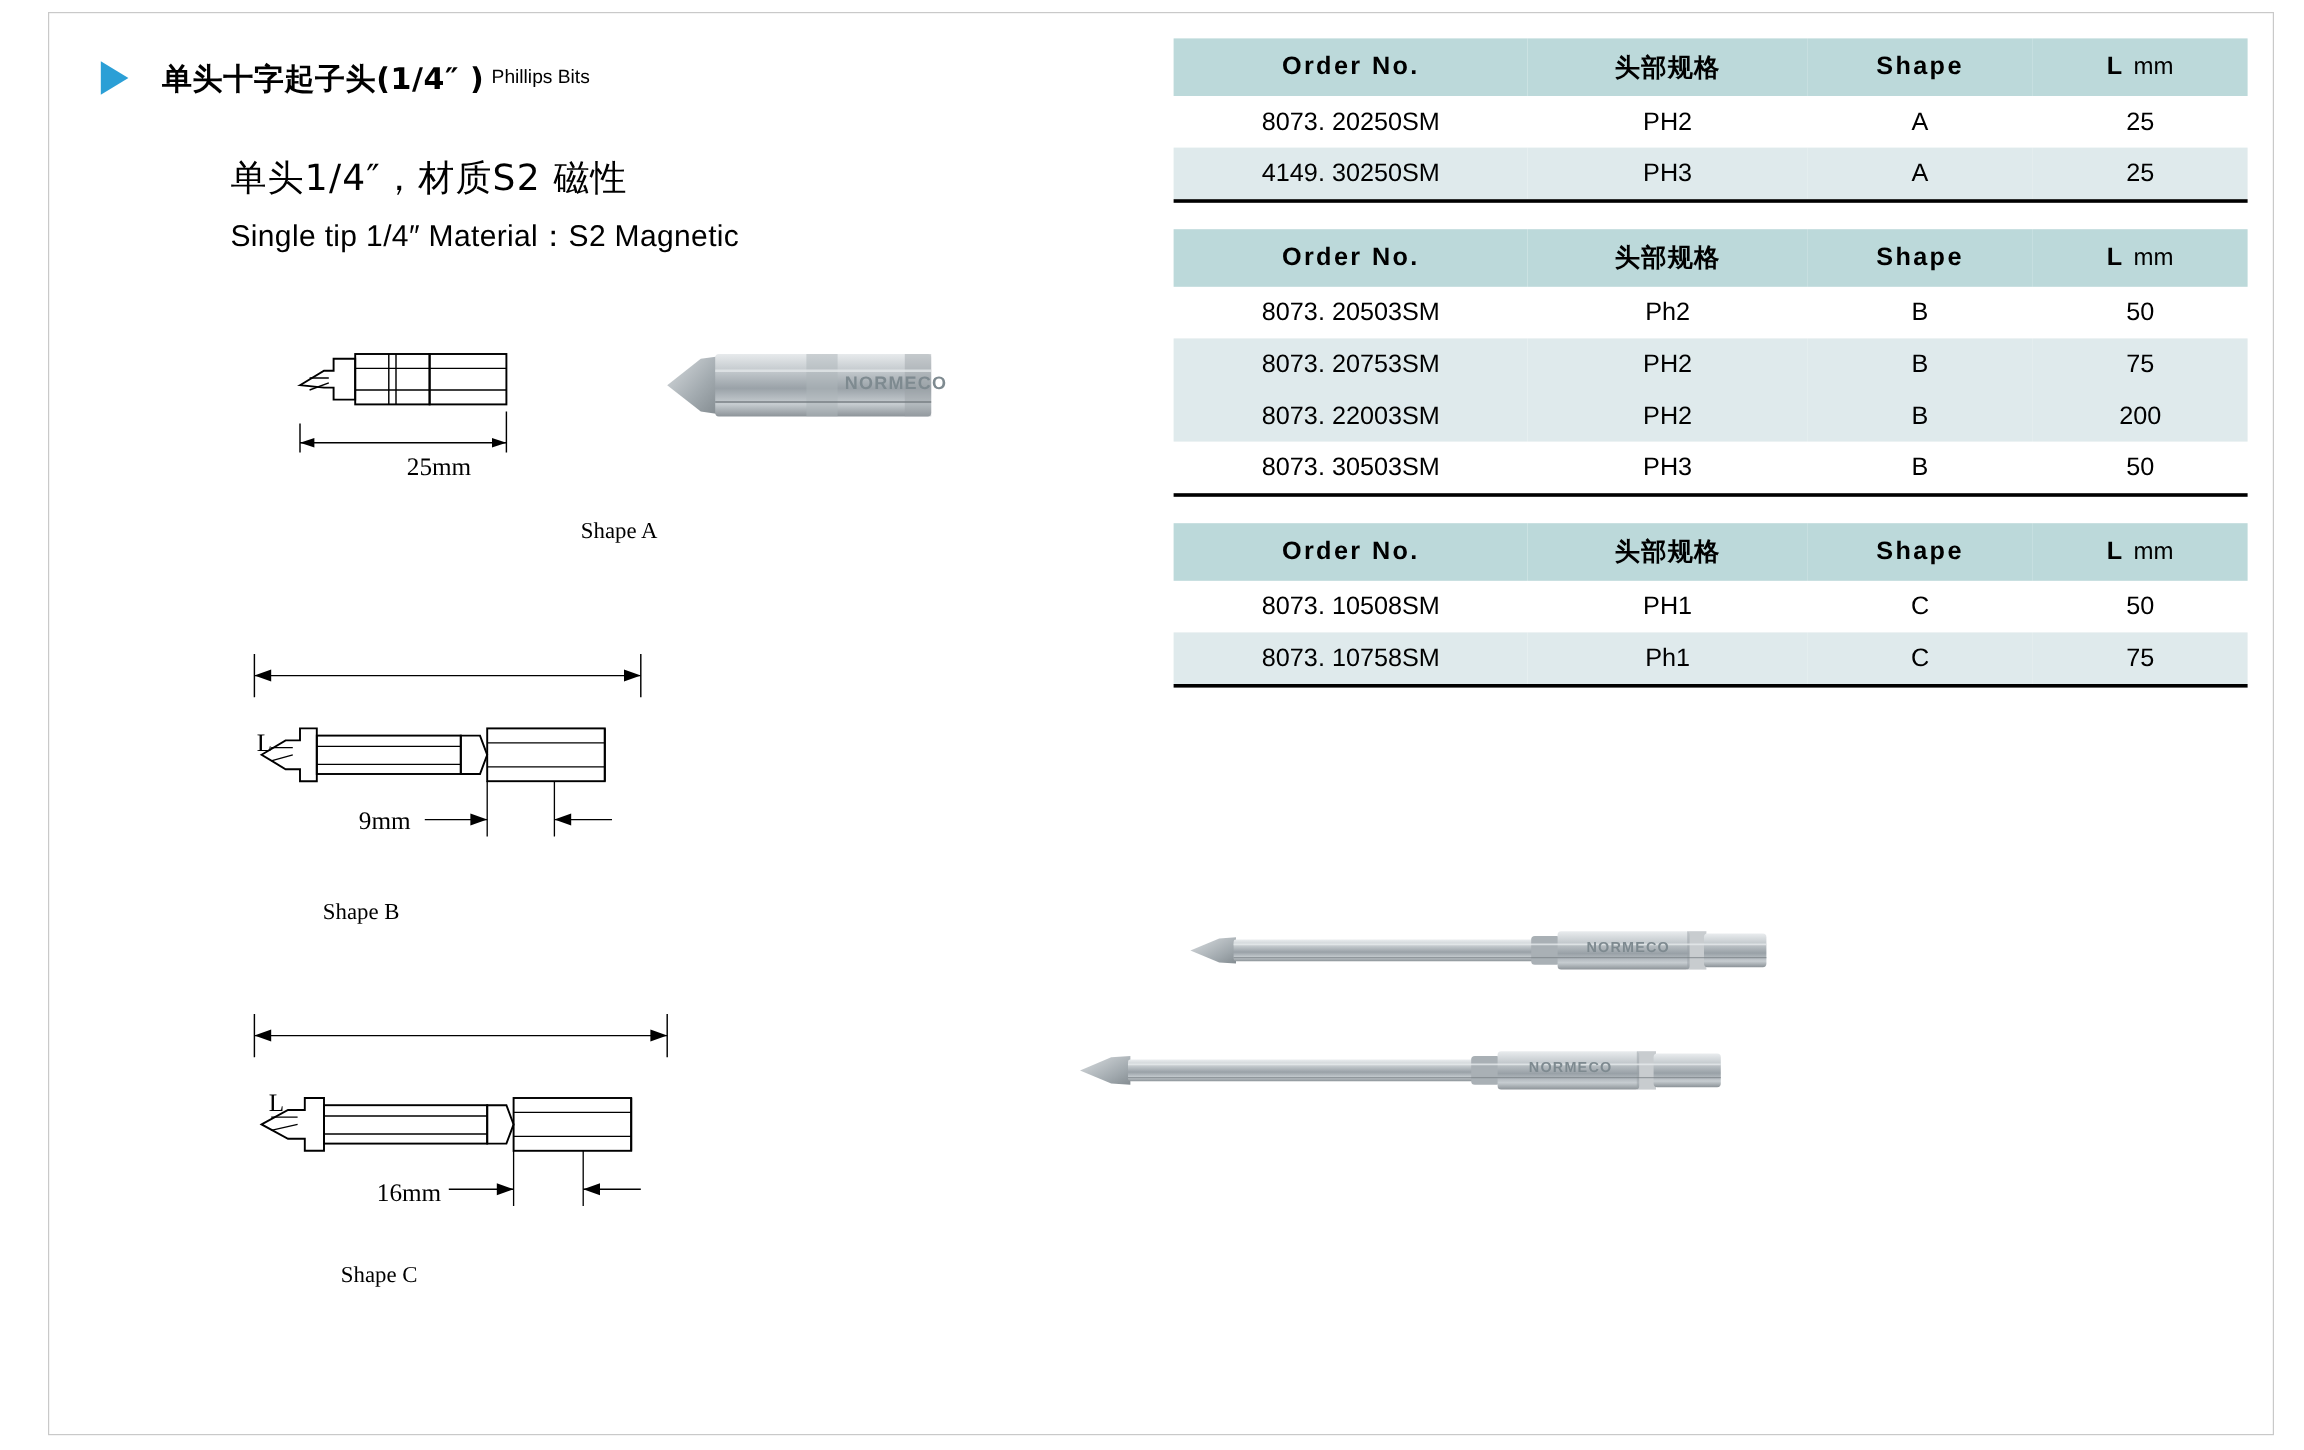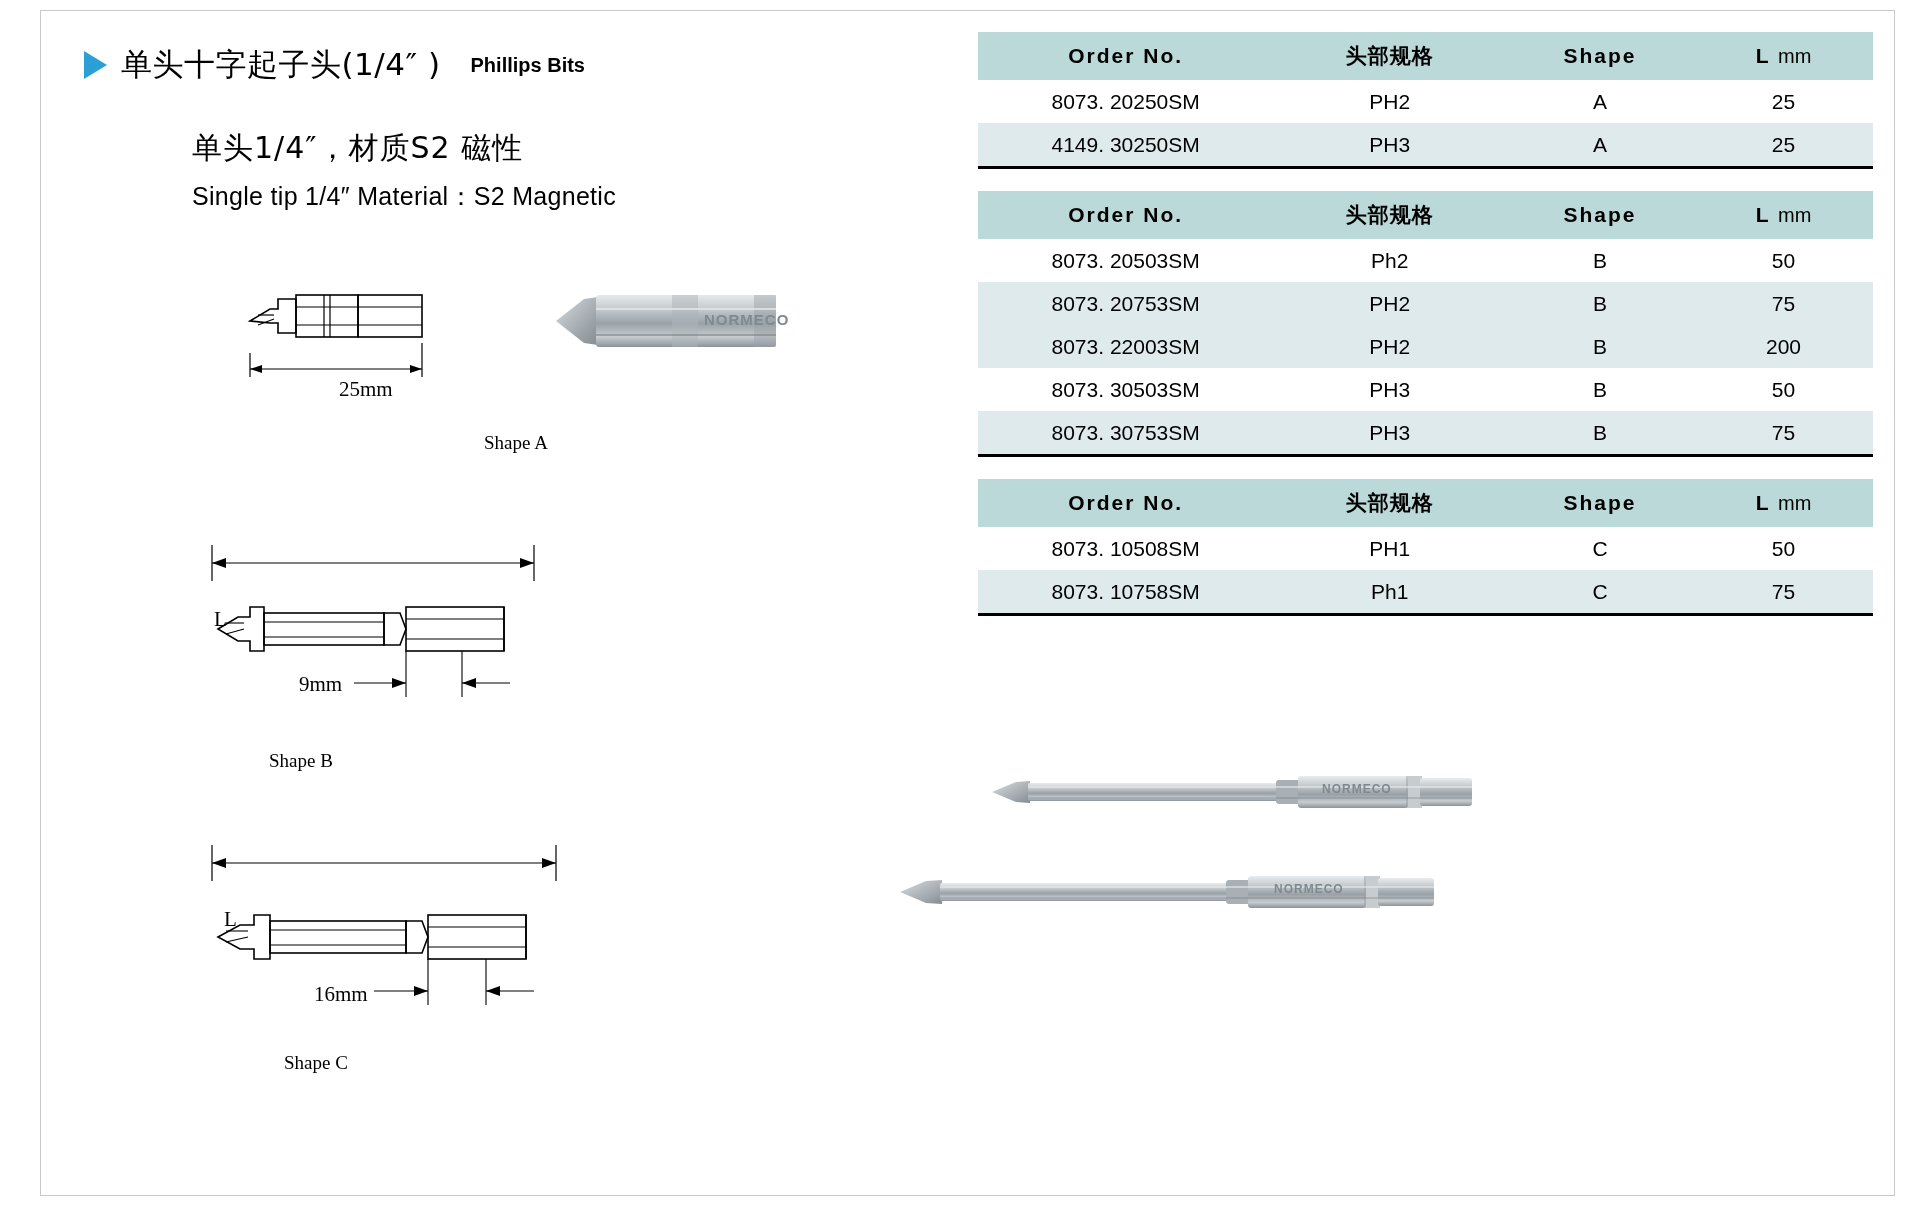--- a/index.html
+++ b/index.html
@@ -57,28 +57,29 @@
     width: 0;
     height: 0;
     border-top: 14px solid transparent;
     border-bottom: 14px solid transparent;
     border-left: 23px solid #2b9fd6;
     margin-right: 14px;
     margin-left: 10px;
   }
   .title-cn {
     font-family: "DejaVu Sans", sans-serif;
-    font-size: 31px;
+    font-size: 25px;
+    font-weight: bold;
+    letter-spacing: 0.5px;
+    margin-left: 14px;
+  }
+  .title-en {
+    font-size: 16px;
     font-weight: normal;
-    letter-spacing: 0.5px;
-  }
-  .title-en {
-    font-size: 20px;
-    font-weight: bold;
-    margin-left: 30px;
+    margin-left: 6px;
     font-family: "Liberation Sans", sans-serif;
   }
   .subtitle-cn {
     position: absolute;
     left: 128px;
     top: 96px;
     font-family: "DejaVu Sans", sans-serif;
     font-size: 30px;
     font-weight: normal;
     letter-spacing: 1px;
@@ -382,26 +383,20 @@
               <td>PH2</td>
               <td>B</td>
               <td>200</td>
             </tr>
             <tr>
               <td>8073. 30503SM</td>
               <td>PH3</td>
               <td>B</td>
               <td>50</td>
             </tr>
-            <tr class="alt">
-              <td>8073. 30753SM</td>
-              <td>PH3</td>
-              <td>B</td>
-              <td>75</td>
-            </tr>
           </tbody>
         </table>
         <div class="tbl-bot-rule"></div>
       </div>
 
       <div class="tbl-wrap" style="margin-top:22px;">
         <table class="spec">
           <colgroup>
             <col class="col-order">
               <col class="col-head">

